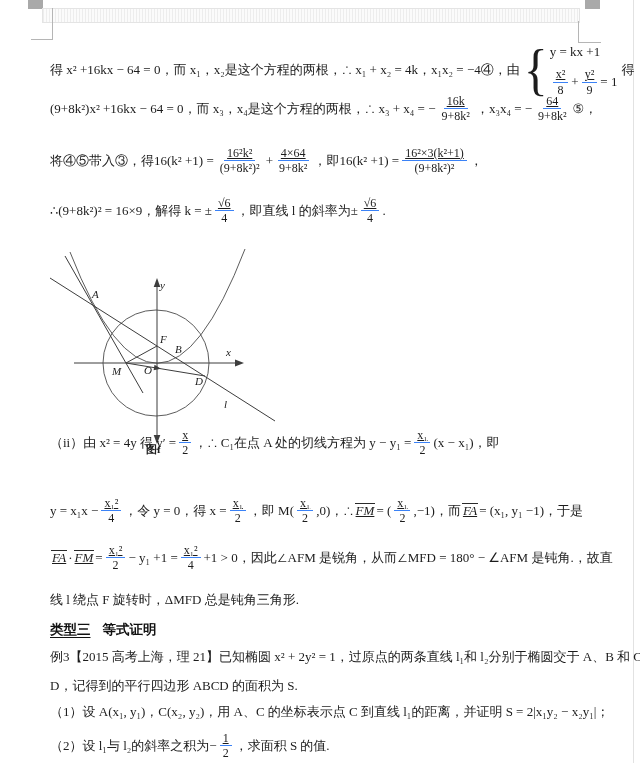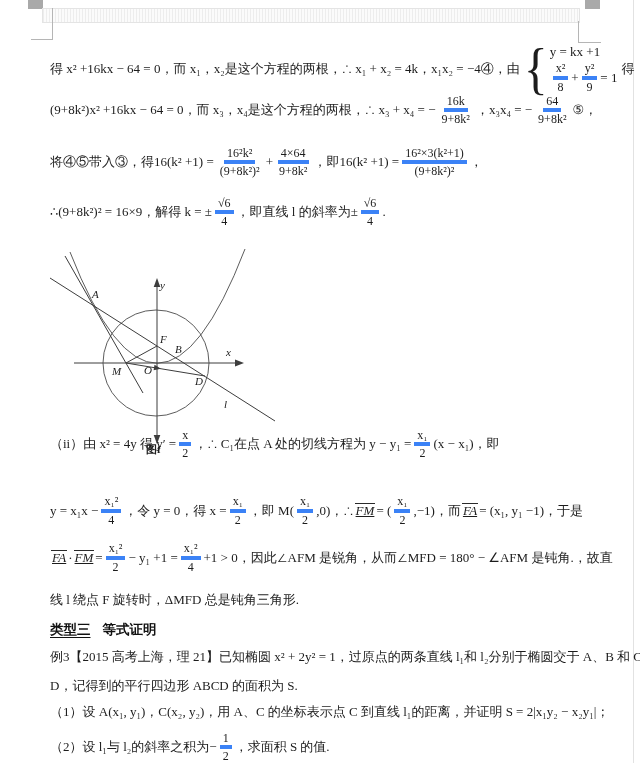--- a/index.html
+++ b/index.html
@@ -12,28 +12,28 @@
         border:1px solid #e4e4e4;
         background:repeating-linear-gradient(90deg,#ededed 0 1px,#fbfbfb 1px 3px);}
   .mark{position:absolute;background:#b5b5b5;}
   .edge{position:absolute;background:#e2e2e2;}
 
   
   .para{position:absolute;left:50px;display:flex;align-items:center;
         white-space:nowrap;font-size:13px;line-height:1.25;}
   .frac{display:inline-flex;flex-direction:column;align-items:center;
         margin:0 3px;font-size:12px;line-height:1.2;vertical-align:middle;}
-  .frac .num{padding:0 3px;border-bottom:4px solid #3b82f6;}
+  .frac .num{padding:0 3px;border-bottom:1px solid #3b82f6;text-decoration:underline;}
   .frac .den{padding:0 3px;}
   .over{display:inline-block;border-top:1px solid #2a2a2a;padding:0 1px;
         font-style:italic;line-height:1.1;margin:9px 1px;text-decoration:underline;}
   .sys{display:inline-flex;align-items:center;margin:0 4px;}
   .sys .brace{font-size:50px;font-weight:300;line-height:0.9;
               transform:scaleY(1.15);margin-right:2px;}
-  .sys .rows{display:inline-flex;flex-direction:column;gap:1px;justify-content:space-between;}
+  .sys .rows{display:inline-flex;flex-direction:column;gap:7px;justify-content:space-between;}
   .sys .sysrow{display:inline-flex;align-items:center;}
 
   .hdr{position:absolute;left:50px;font-family:"Liberation Sans",sans-serif;
        font-weight:bold;font-size:13.5px;color:#111;}
   .hdr .u{text-decoration:underline;text-underline-offset:3px;margin-top:44px;}
   .hdr .rest{margin-left:12px;text-align:right;}
 
   
   .fig{position:absolute;left:40px;top:246px;}
   .fig text{font-family:"Liberation Serif",serif;font-size:11px;font-style:italic;fill:#222;}

